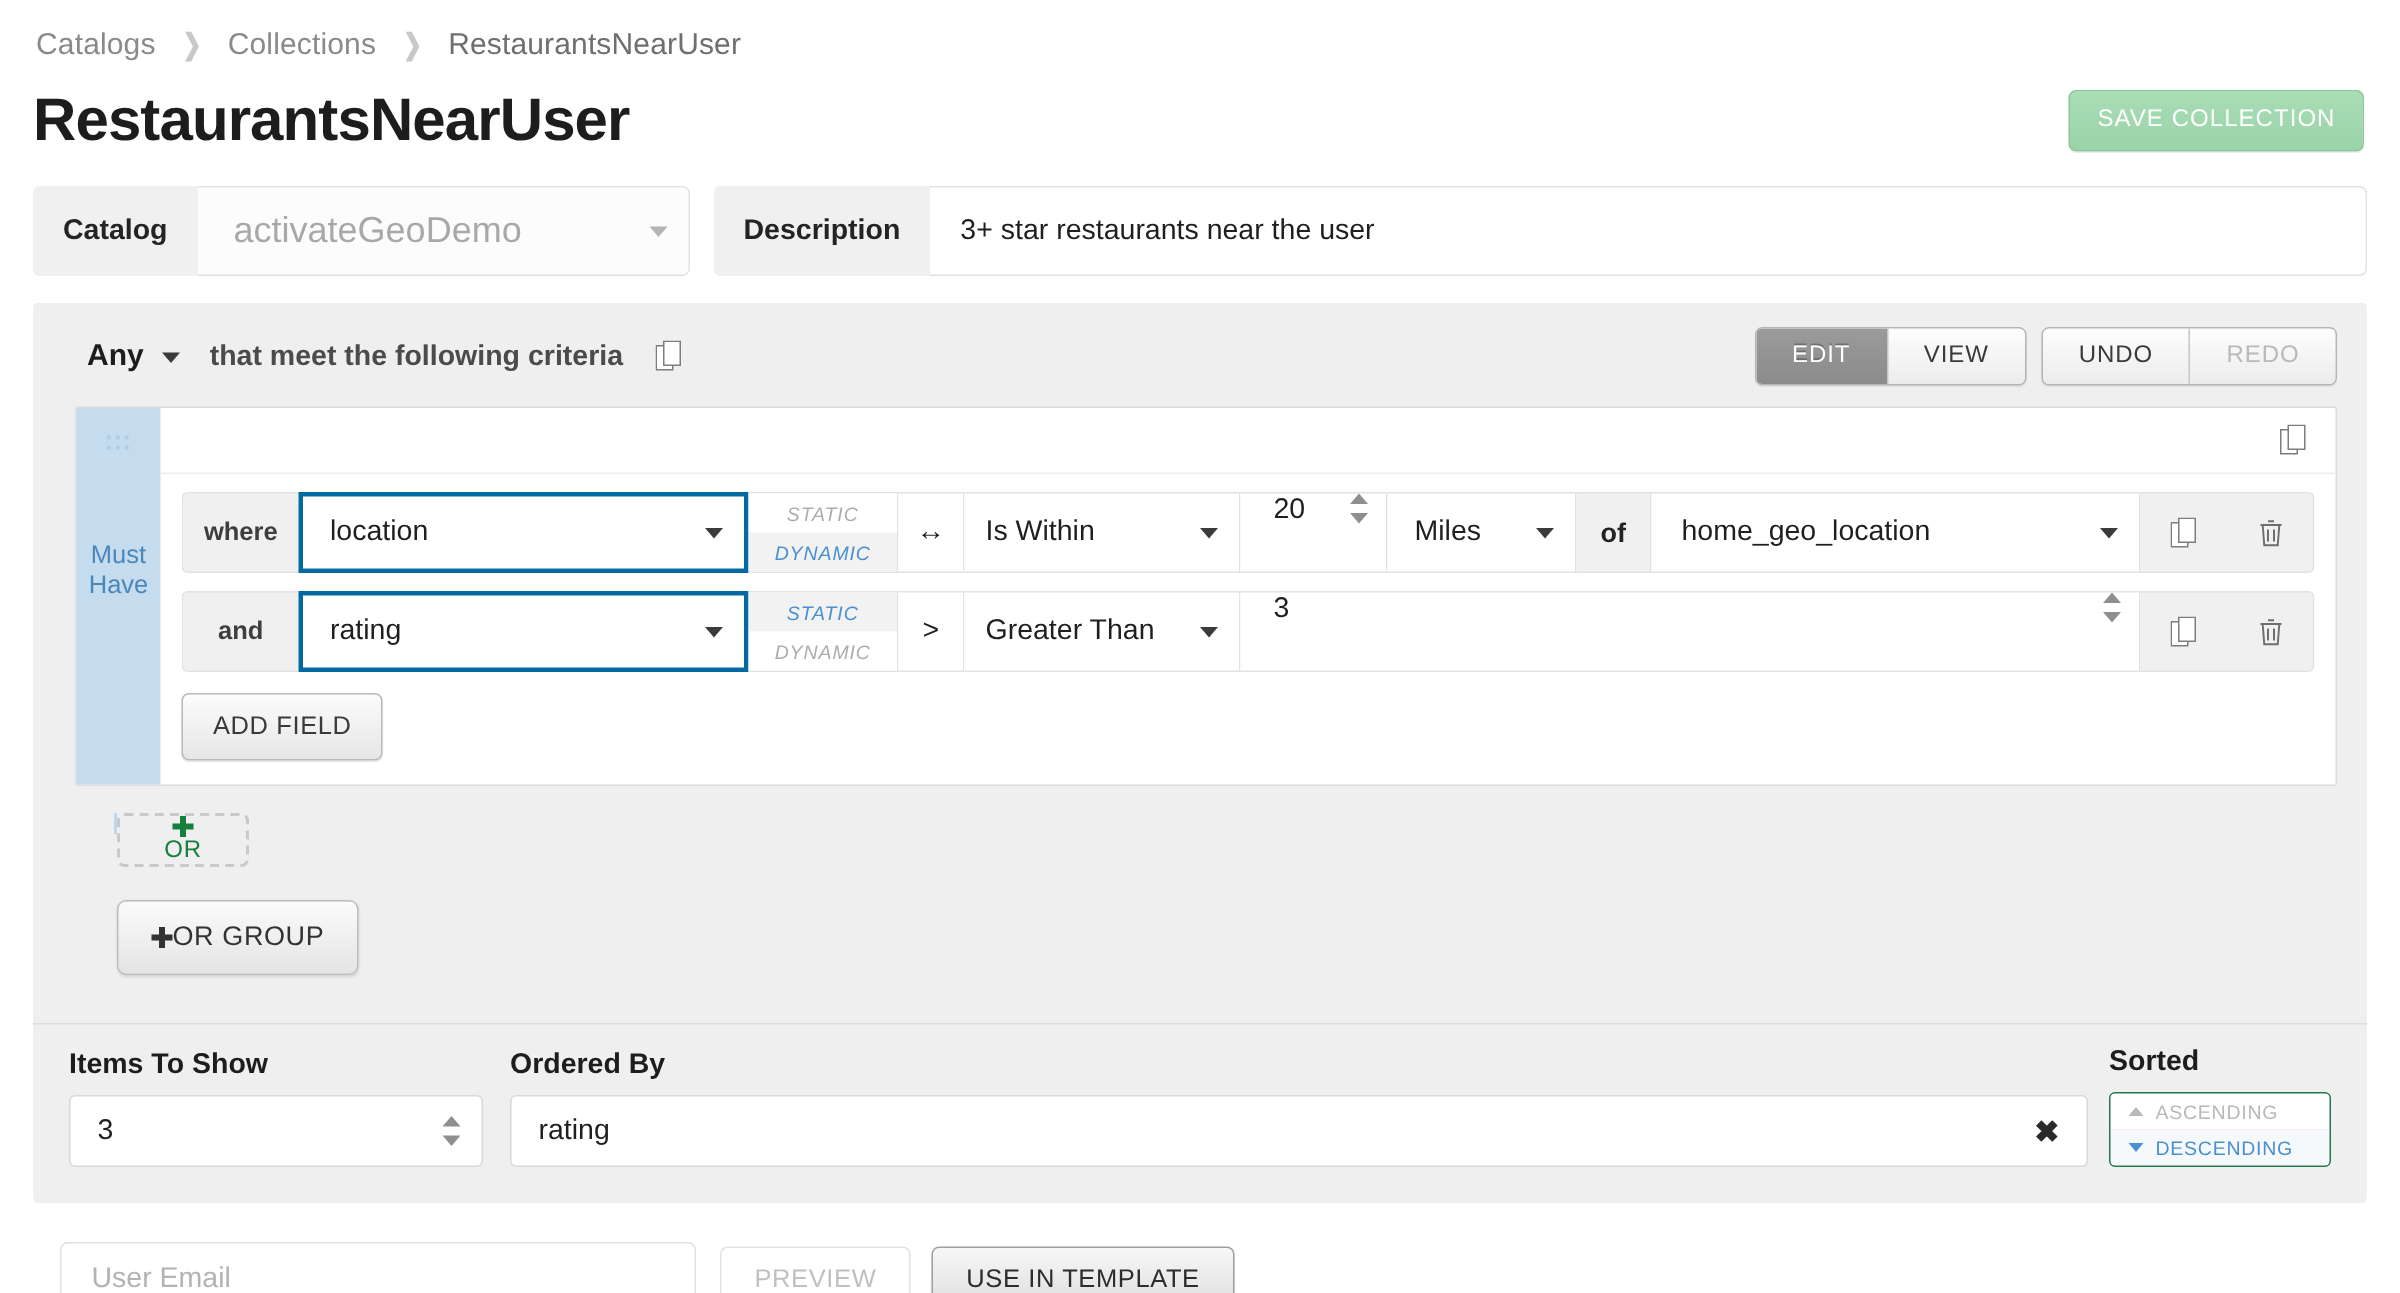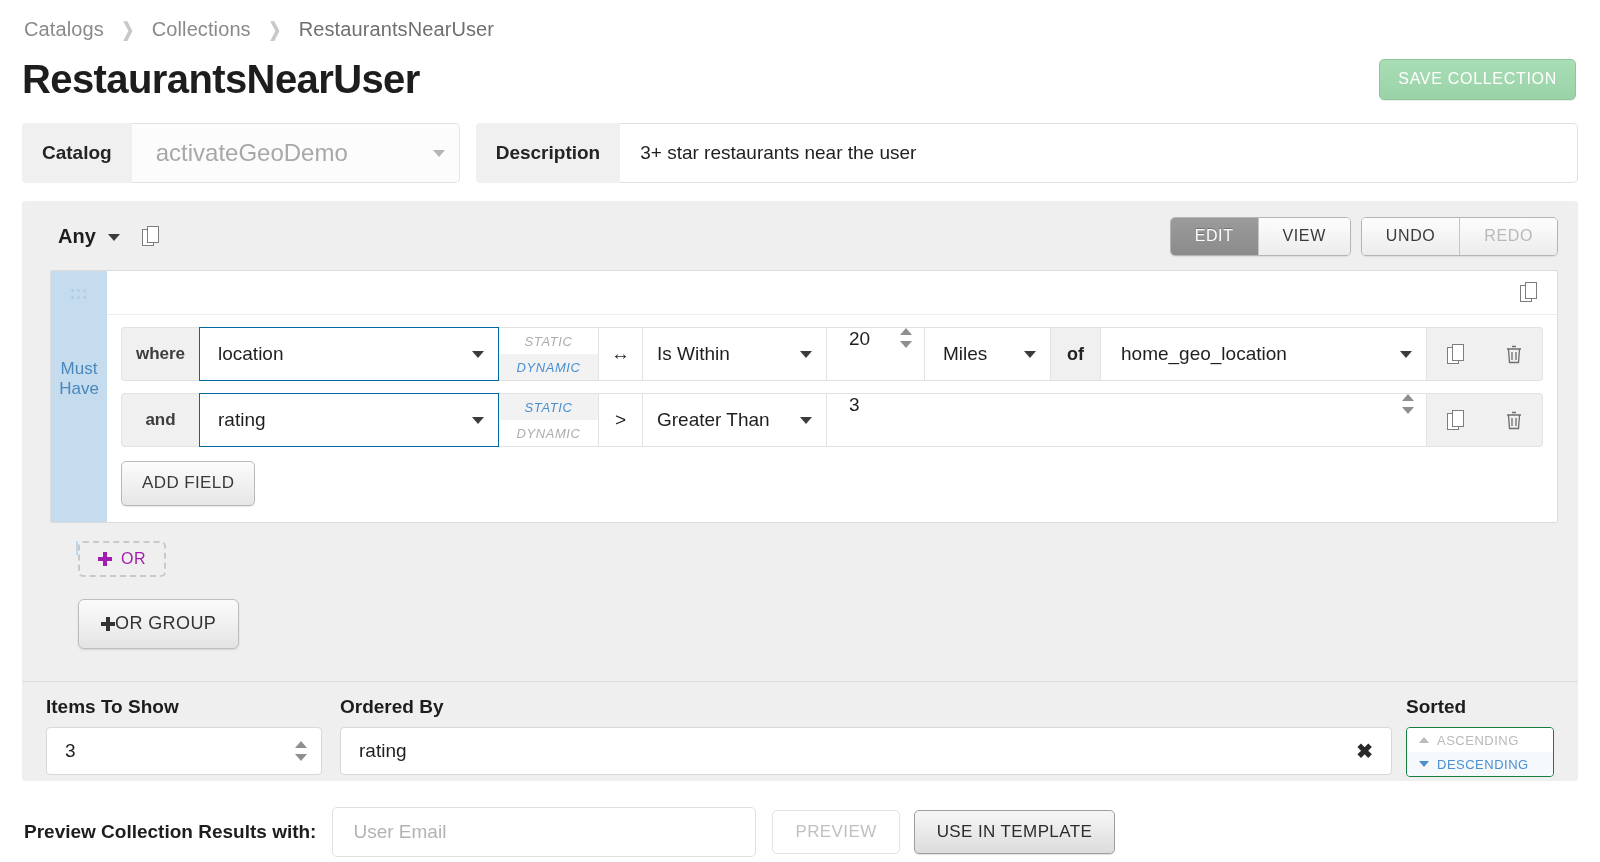--- a/index.html
+++ b/index.html
@@ -165,21 +165,21 @@
   }
   .conj {
     width: 78px; background: #f0f0f0;
     border: 1px solid #e2e2e2; border-right: none;
     border-radius: 4px 0 0 4px;
     display: flex; align-items: center; justify-content: center;
     font-size: 17px; font-weight: 700; color: #3e3e3e;
   }
   .field-sel {
     flex: 0 0 300px; background: #fff;
-    border: 1px solid #0369a1;
+    border: 3px solid #0369a1;
     display: flex; align-items: center; justify-content: space-between;
     padding: 0 14px 0 18px;
     font-size: 19px; color: #1f1f1f; cursor: pointer;
   }
   .sd-toggle {
     flex: 0 0 100px; border: 1px solid #e2e2e2; border-left: none;
     display: flex; flex-direction: column;
   }
   .sd-toggle > div {
     flex: 1; display: flex; align-items: center; justify-content: center;
@@ -258,22 +258,22 @@
   
   .or-zone { padding: 0 0 10px 28px; position: relative; }
   .or-connector {
     position: absolute; left: 54px; top: 0; width: 2px; height: 14px; background: #bfd7ea;
   }
   .or-btn {
     margin-top: 14px; margin-left: 28px;
     width: 88px; height: 36px;
     border: 2px dashed #c9c9c9; border-radius: 5px;
     display: flex; align-items: center; justify-content: center; gap: 9px;
-    font-size: 16px; color: #a21caf; letter-spacing: .5px;
-    background: transparent; cursor: pointer;
+    font-size: 16px; color: #15803d; letter-spacing: .5px;
+    background: transparent; cursor: pointer; flex-direction: column;
   }
   .plus {
     position: relative; width: 14px; height: 14px; display: inline-block;
   }
   .plus::before, .plus::after {
     content:""; position:absolute; background: currentColor;
   }
   .plus::before { left: 5px; top: 0; width: 4px; height: 14px; }
   .plus::after { top: 5px; left: 0; width: 14px; height: 4px; }
   .or-group-btn {
@@ -283,22 +283,22 @@
     font-size: 18px; color: #333; letter-spacing: .4px;
     background: linear-gradient(#fbfbfb,#e4e4e4);
     border: 1px solid #bdbdbd; border-radius: 6px;
     box-shadow: 0 1px 2px rgba(0,0,0,.12);
     cursor: pointer;
   }
 
   
   .settings {
     border-top: 1px solid #dcdcdc;
-    display: flex; align-items: flex-start;
-    padding: 14px 22px 4px 12px; gap: 0;
+    display: flex; align-items: flex-end;
+    padding: 14px 22px 24px 12px; gap: 0;
   }
   .set-col { display: flex; flex-direction: column; }
   .set-label { font-size: 19px; font-weight: 700; color: #1d1d1d; margin-bottom: 9px; }
   .set-col.items { width: 276px; margin-left: 12px; }
   .items-input {
     height: 48px; background: #fff; border: 1px solid #d8d8d8; border-radius: 4px;
     display: flex; align-items: center; justify-content: space-between;
     padding: 0 14px 0 18px; font-size: 19px; color: #1f1f1f;
   }
   .set-col.order { flex: 1; margin-left: 18px; }
@@ -383,20 +383,21 @@
       <input class="desc-input" value="3+ star restaurants near the user" style="">
     </div>
   </div>
 
   <div class="builder">
 
     <div class="builder-head">
       <div class="any-row">
         <span class="any-word">Any</span>
         <span class="caret dark any-caret"></span>
+        <span class="criteria-text">that meet the following criteria</span>
         <span class="copy-ico">
           <svg width="19" height="21" viewBox="0 0 19 21">
               <rect x="0.5" y="3.5" width="11" height="16" fill="#fff" stroke="#7d7d7d"></rect>
               <rect x="5.5" y="0.5" width="11" height="16" fill="#fff" stroke="#7d7d7d"></rect>
             </svg>
         </span>
       </div>
       <div class="seg-wrap">
         <div class="seg">
           <div class="active">EDIT</div>
@@ -564,19 +565,18 @@
           <div class="desc">
             <span class="tri-dn"></span>
             <span>DESCENDING</span>
           </div>
         </div>
       </div>
     </div>
   </div>
 
   <div class="preview-strip">
-    <span class="preview-label">Preview Collection Results with:</span>
     <input class="email-input" placeholder="User Email" style="">
     <button class="btn-preview">PREVIEW</button>
     <button class="btn-template">USE IN TEMPLATE</button>
   </div>
 
 </div>
 
 </body></html>

